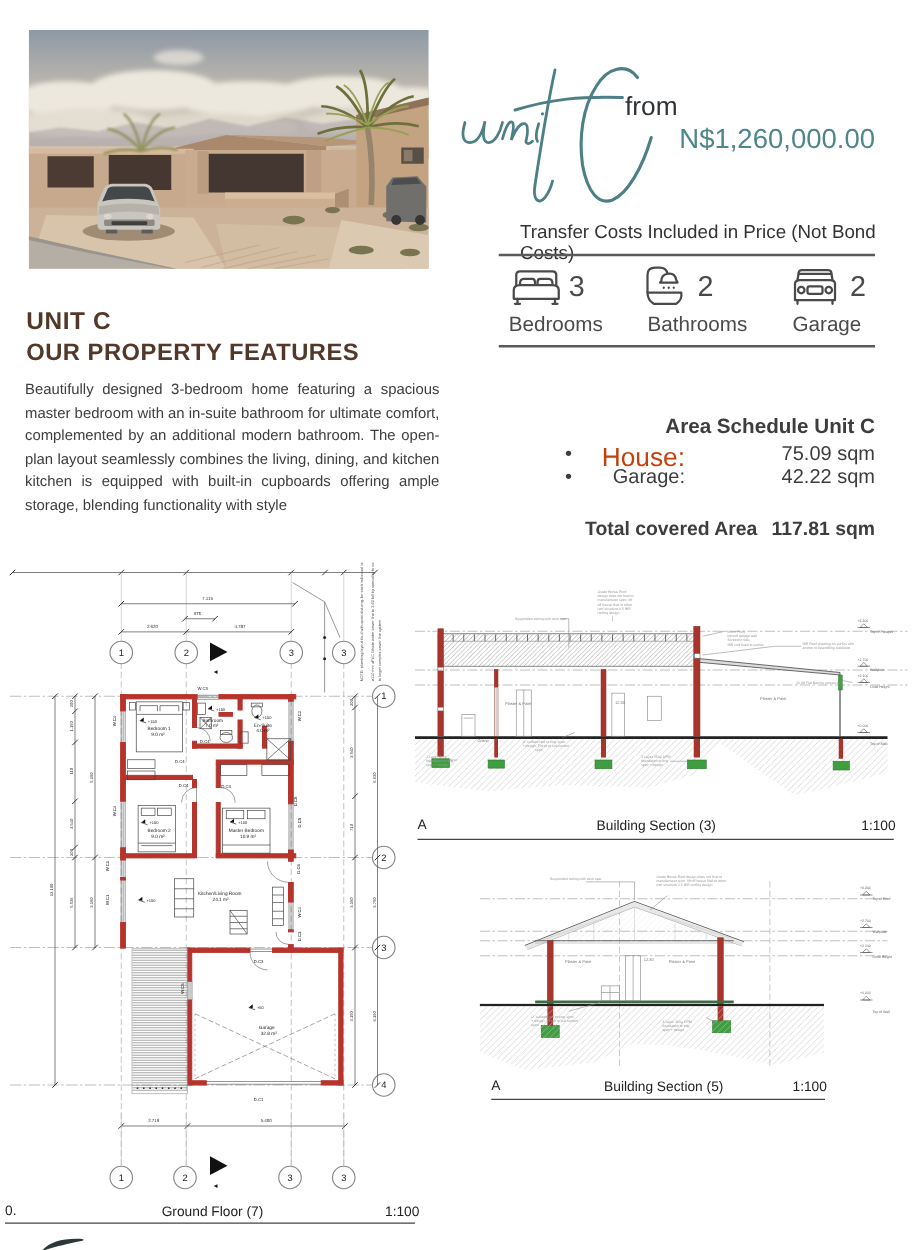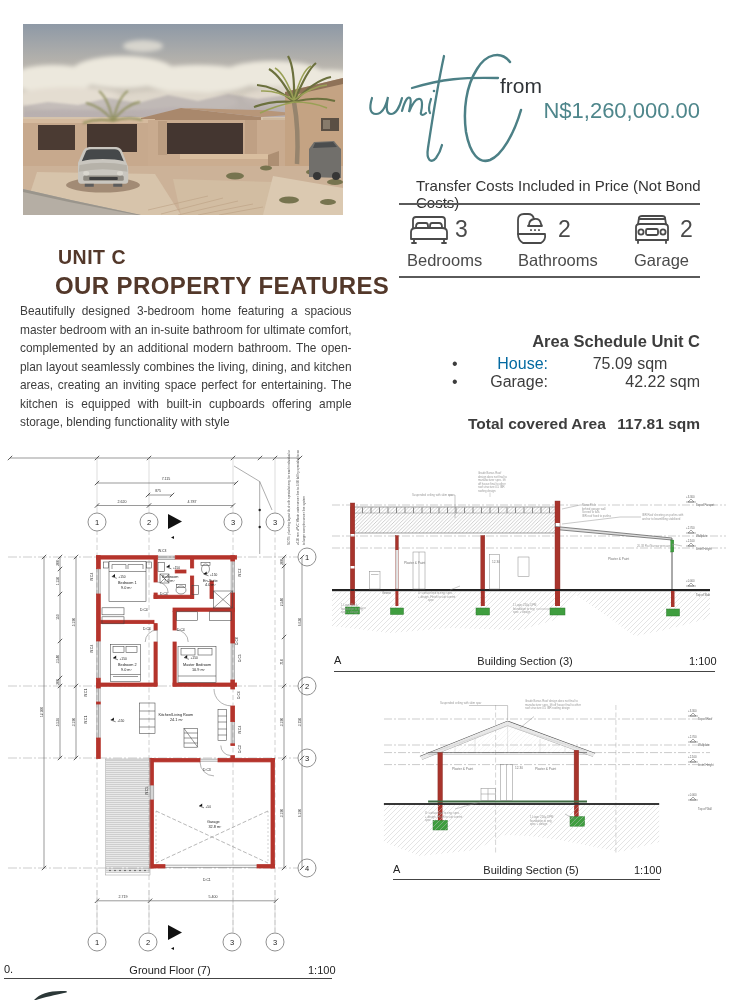--- a/index.html
+++ b/index.html
@@ -225,39 +225,38 @@
 <path d="M5,26 L5,29 M33,26 L33,29"></path>
 </g>
 </svg>
 
 <div class="abs" style="left:680px;top:216px;font-size:23px;color:#4a4a4a;">2</div>
 
 <div class="abs" style="left:634px;top:251px;font-size:16.5px;color:#4a4a4a;">Garage</div>
 
 <div class="abs" style="left:399px;top:276px;width:301px;height:1.5px;background:#5a5a5a;"></div>
 
-<div class="abs" style="left:21px;top:246px;font-size:19.5px;font-weight:bold;color:#53382a;letter-spacing:.5px;margin-left:37px;">UNIT C</div>
-
-<div class="abs" style="left:21px;top:272px;font-size:24px;font-weight:bold;color:#53382a;letter-spacing:.4px;margin-left:34px;">OUR PROPERTY FEATURES</div>
+<div class="abs" style="left:21px;top:246px;font-size:19.5px;font-weight:bold;color:#53382a;letter-spacing:.5px;">UNIT C</div>
+
+<div class="abs" style="left:21px;top:272px;font-size:19px;font-weight:bold;color:#53382a;letter-spacing:.4px;">OUR PROPERTY FEATURES</div>
 
 <div class="abs" style="left:20px;top:302px;width:331.5px;font-size:11.9px;color:#3d3d3d;line-height:18.5px;">
 <div style="text-align:justify;text-align-last:justify;">Beautifully designed 3-bedroom home featuring a spacious</div>
 <div style="text-align:justify;text-align-last:justify;">master bedroom with an in-suite bathroom for ultimate comfort,</div>
 <div style="text-align:justify;text-align-last:justify;">complemented by an additional modern bathroom. The open-</div>
 <div style="text-align:justify;text-align-last:justify;">plan layout seamlessly combines the living, dining, and kitchen</div>
-<div style="text-align:justify;text-align-last:justify;">areas, creating an inviting space perfect for entertaining. The</div>
 <div style="text-align:justify;text-align-last:justify;">kitchen is equipped with built-in cupboards offering ample</div>
 <div>storage, blending functionality with style</div>
 </div>
 
 <div class="abs" style="left:400px;top:332px;width:300px;text-align:right;font-size:16.5px;font-weight:bold;color:#3d3d3d;">Area Schedule Unit C</div>
 
 <div class="abs" style="left:452px;top:355px;font-size:16px;color:#3d3d3d;">•</div>
-<div class="abs" style="left:470px;top:355px;width:78px;text-align:right;font-size:16px;color:#0369a1;">House:</div>
-<div class="abs" style="left:560px;top:355px;width:140px;text-align:center;font-size:16px;color:#3d3d3d;">75.09 sqm</div>
+<div class="abs" style="left:470px;top:355px;width:78px;text-align:right;font-size:21px;color:#c2410c;">House:</div>
+<div class="abs" style="left:560px;top:355px;width:140px;text-align:right;font-size:16px;color:#3d3d3d;">75.09 sqm</div>
 
 <div class="abs" style="left:452px;top:373px;font-size:16px;color:#3d3d3d;">•</div>
 <div class="abs" style="left:470px;top:373px;width:78px;text-align:right;font-size:16px;color:#3d3d3d;">Garage:</div>
 <div class="abs" style="left:560px;top:373px;width:140px;text-align:right;font-size:16px;color:#3d3d3d;">42.22 sqm</div>
 
 <div class="abs" style="left:468px;top:415px;font-size:15.5px;font-weight:bold;color:#3d3d3d;">Total covered Area</div>
 <div class="abs" style="left:615px;top:415px;width:85px;text-align:right;font-size:15.5px;font-weight:bold;color:#3d3d3d;">117.81 sqm</div>
 
 <svg class="abs" style="left:0px;top:450px;" width="335" height="535" viewBox="0 0 335 535">
 

